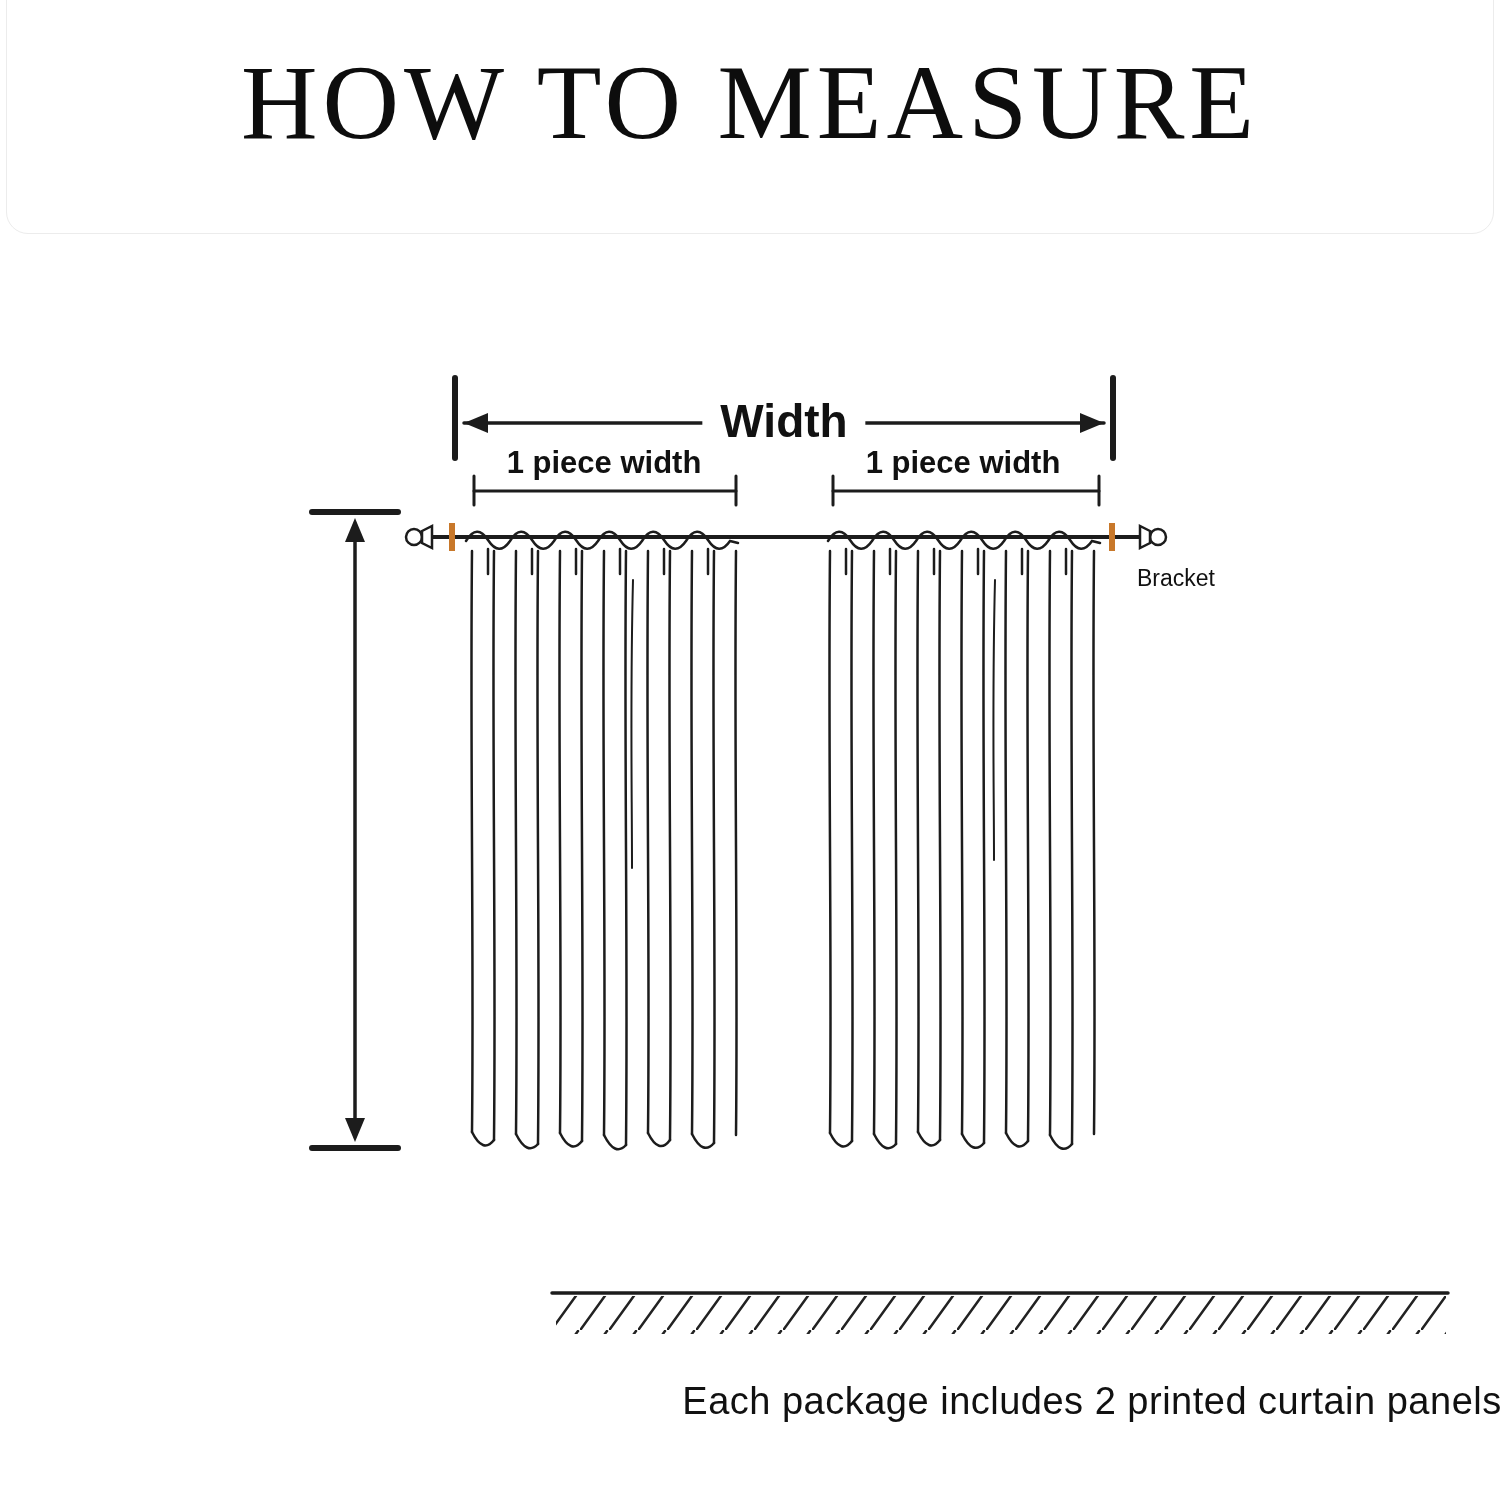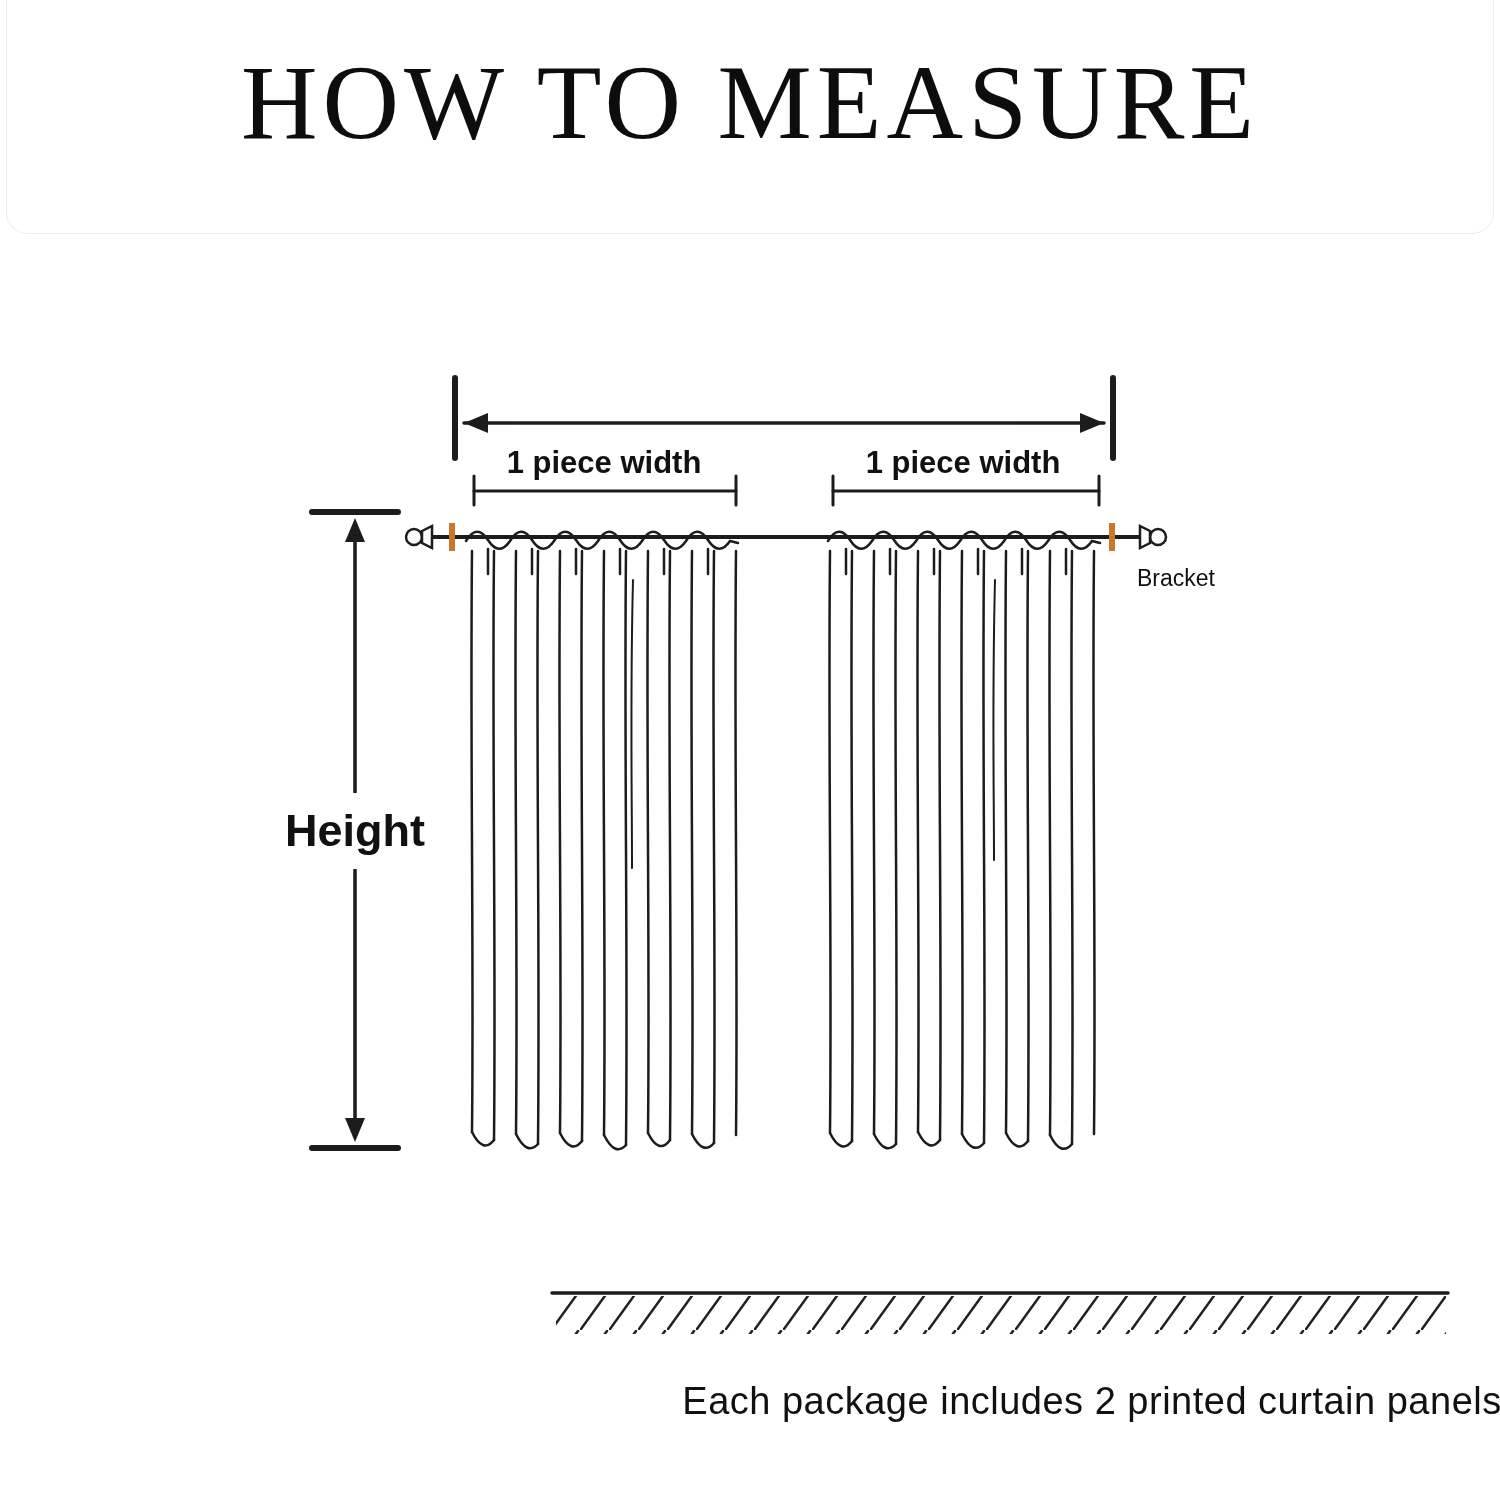--- a/index.html
+++ b/index.html
@@ -131,19 +131,19 @@
         M1050 1135 Q1061 1157 1072 1144"></path>
       <path d="M995 580 C992 700 994 790 994 860" stroke-width="2"></path>
     </g>
 
     <g>
       <line x1="552" y1="1293" x2="1448" y2="1293" stroke-width="3.5"></line>
       <rect x="556" y="1296" width="890" height="38" fill="url(#hatch)" stroke="none"></rect>
     </g>
   </svg>
 
+  <div class="lbl lbl-width">Width</div>
   <div class="lbl lbl-piece-l">1 piece width</div>
   <div class="lbl lbl-piece-r">1 piece width</div>
-  <div class="lbl lbl-height">Height</div>
   <div class="lbl lbl-bracket">Bracket</div>
   <div class="lbl caption">Each package includes 2 printed curtain panels</div>
 
 </div>
 
 </body></html>

